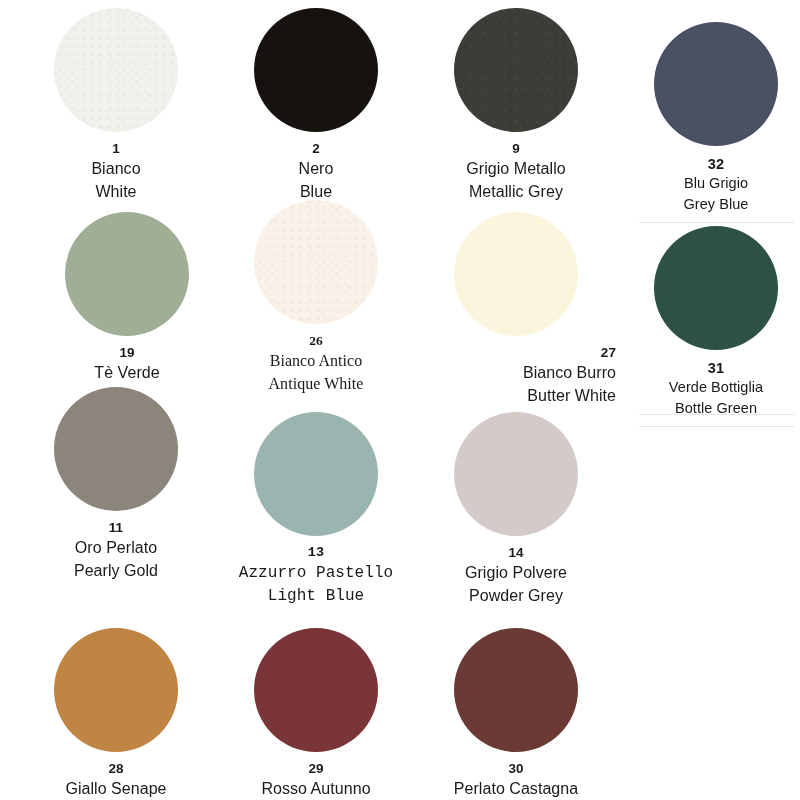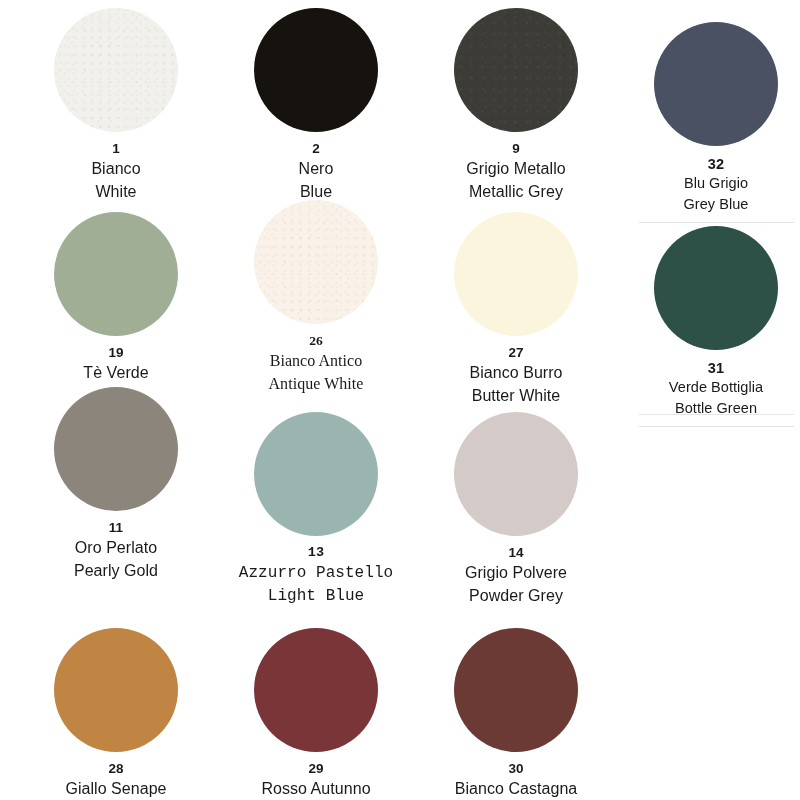--- a/index.html
+++ b/index.html
@@ -111,32 +111,32 @@
       <div class="swatch-name-it">Grigio Metallo</div>
       <div class="swatch-name-en">Metallic Grey</div>
     </div>
     <div class="swatch-cell col-4" style="left: 616px; top: 22px;">
       <div class="swatch-disc" style="background: rgb(74, 81, 99);"></div>
       <div class="swatch-code">32</div>
       <div class="swatch-name-it">Blu Grigio</div>
       <div class="swatch-name-en">Grey Blue</div>
       <div class="swatch-rule"></div>
     </div>
-    <div class="swatch-cell" style="left: 16px; top: 212px;">
+    <div class="swatch-cell" style="left: 27px; top: 212px;">
       <div class="swatch-disc" style="background: rgb(159, 174, 148);"></div>
       <div class="swatch-code">19</div>
       <div class="swatch-name-it">Tè Verde</div>
     </div>
     <div class="swatch-cell" style="left: 216px; top: 200px; font-family: Liberation Serif, serif;">
       <div class="swatch-disc grain" style="background: rgb(250, 242, 232);"></div>
       <div class="swatch-code">26</div>
       <div class="swatch-name-it">Bianco Antico</div>
       <div class="swatch-name-en">Antique White</div>
     </div>
-    <div class="swatch-cell" style="left: 416px; top: 212px;">
+    <div class="swatch-cell" style="left: 416px; top: 212px; text-align: right;">
       <div class="swatch-disc" style="background: rgb(250, 245, 220);"></div>
       <div class="swatch-code">27</div>
       <div class="swatch-name-it">Bianco Burro</div>
       <div class="swatch-name-en">Butter White</div>
     </div>
     <div class="swatch-cell col-4" style="left: 616px; top: 226px;">
       <div class="swatch-disc" style="background: rgb(45, 80, 71);"></div>
       <div class="swatch-code">31</div>
       <div class="swatch-name-it">Verde Bottiglia</div>
       <div class="swatch-name-en">Bottle Green</div>
@@ -168,19 +168,19 @@
     </div>
     <div class="swatch-cell" style="left: 216px; top: 628px;">
       <div class="swatch-disc" style="background: rgb(122, 53, 57);"></div>
       <div class="swatch-code">29</div>
       <div class="swatch-name-it">Rosso Autunno</div>
       <div class="swatch-name-en">Autumn Red</div>
     </div>
     <div class="swatch-cell" style="left: 416px; top: 628px;">
       <div class="swatch-disc" style="background: rgb(107, 58, 52);"></div>
       <div class="swatch-code">30</div>
-      <div class="swatch-name-it">Bianco Castagna</div>
+      <div class="swatch-name-it">Perlato Castagna</div>
       <div class="swatch-name-en">Chestnut Brown</div>
     </div>
     <div class="rule-only" style="left: 616px; top: 414px;">
       <div class="swatch-rule"></div>
     </div>
   </div>
 
 </body></html>

